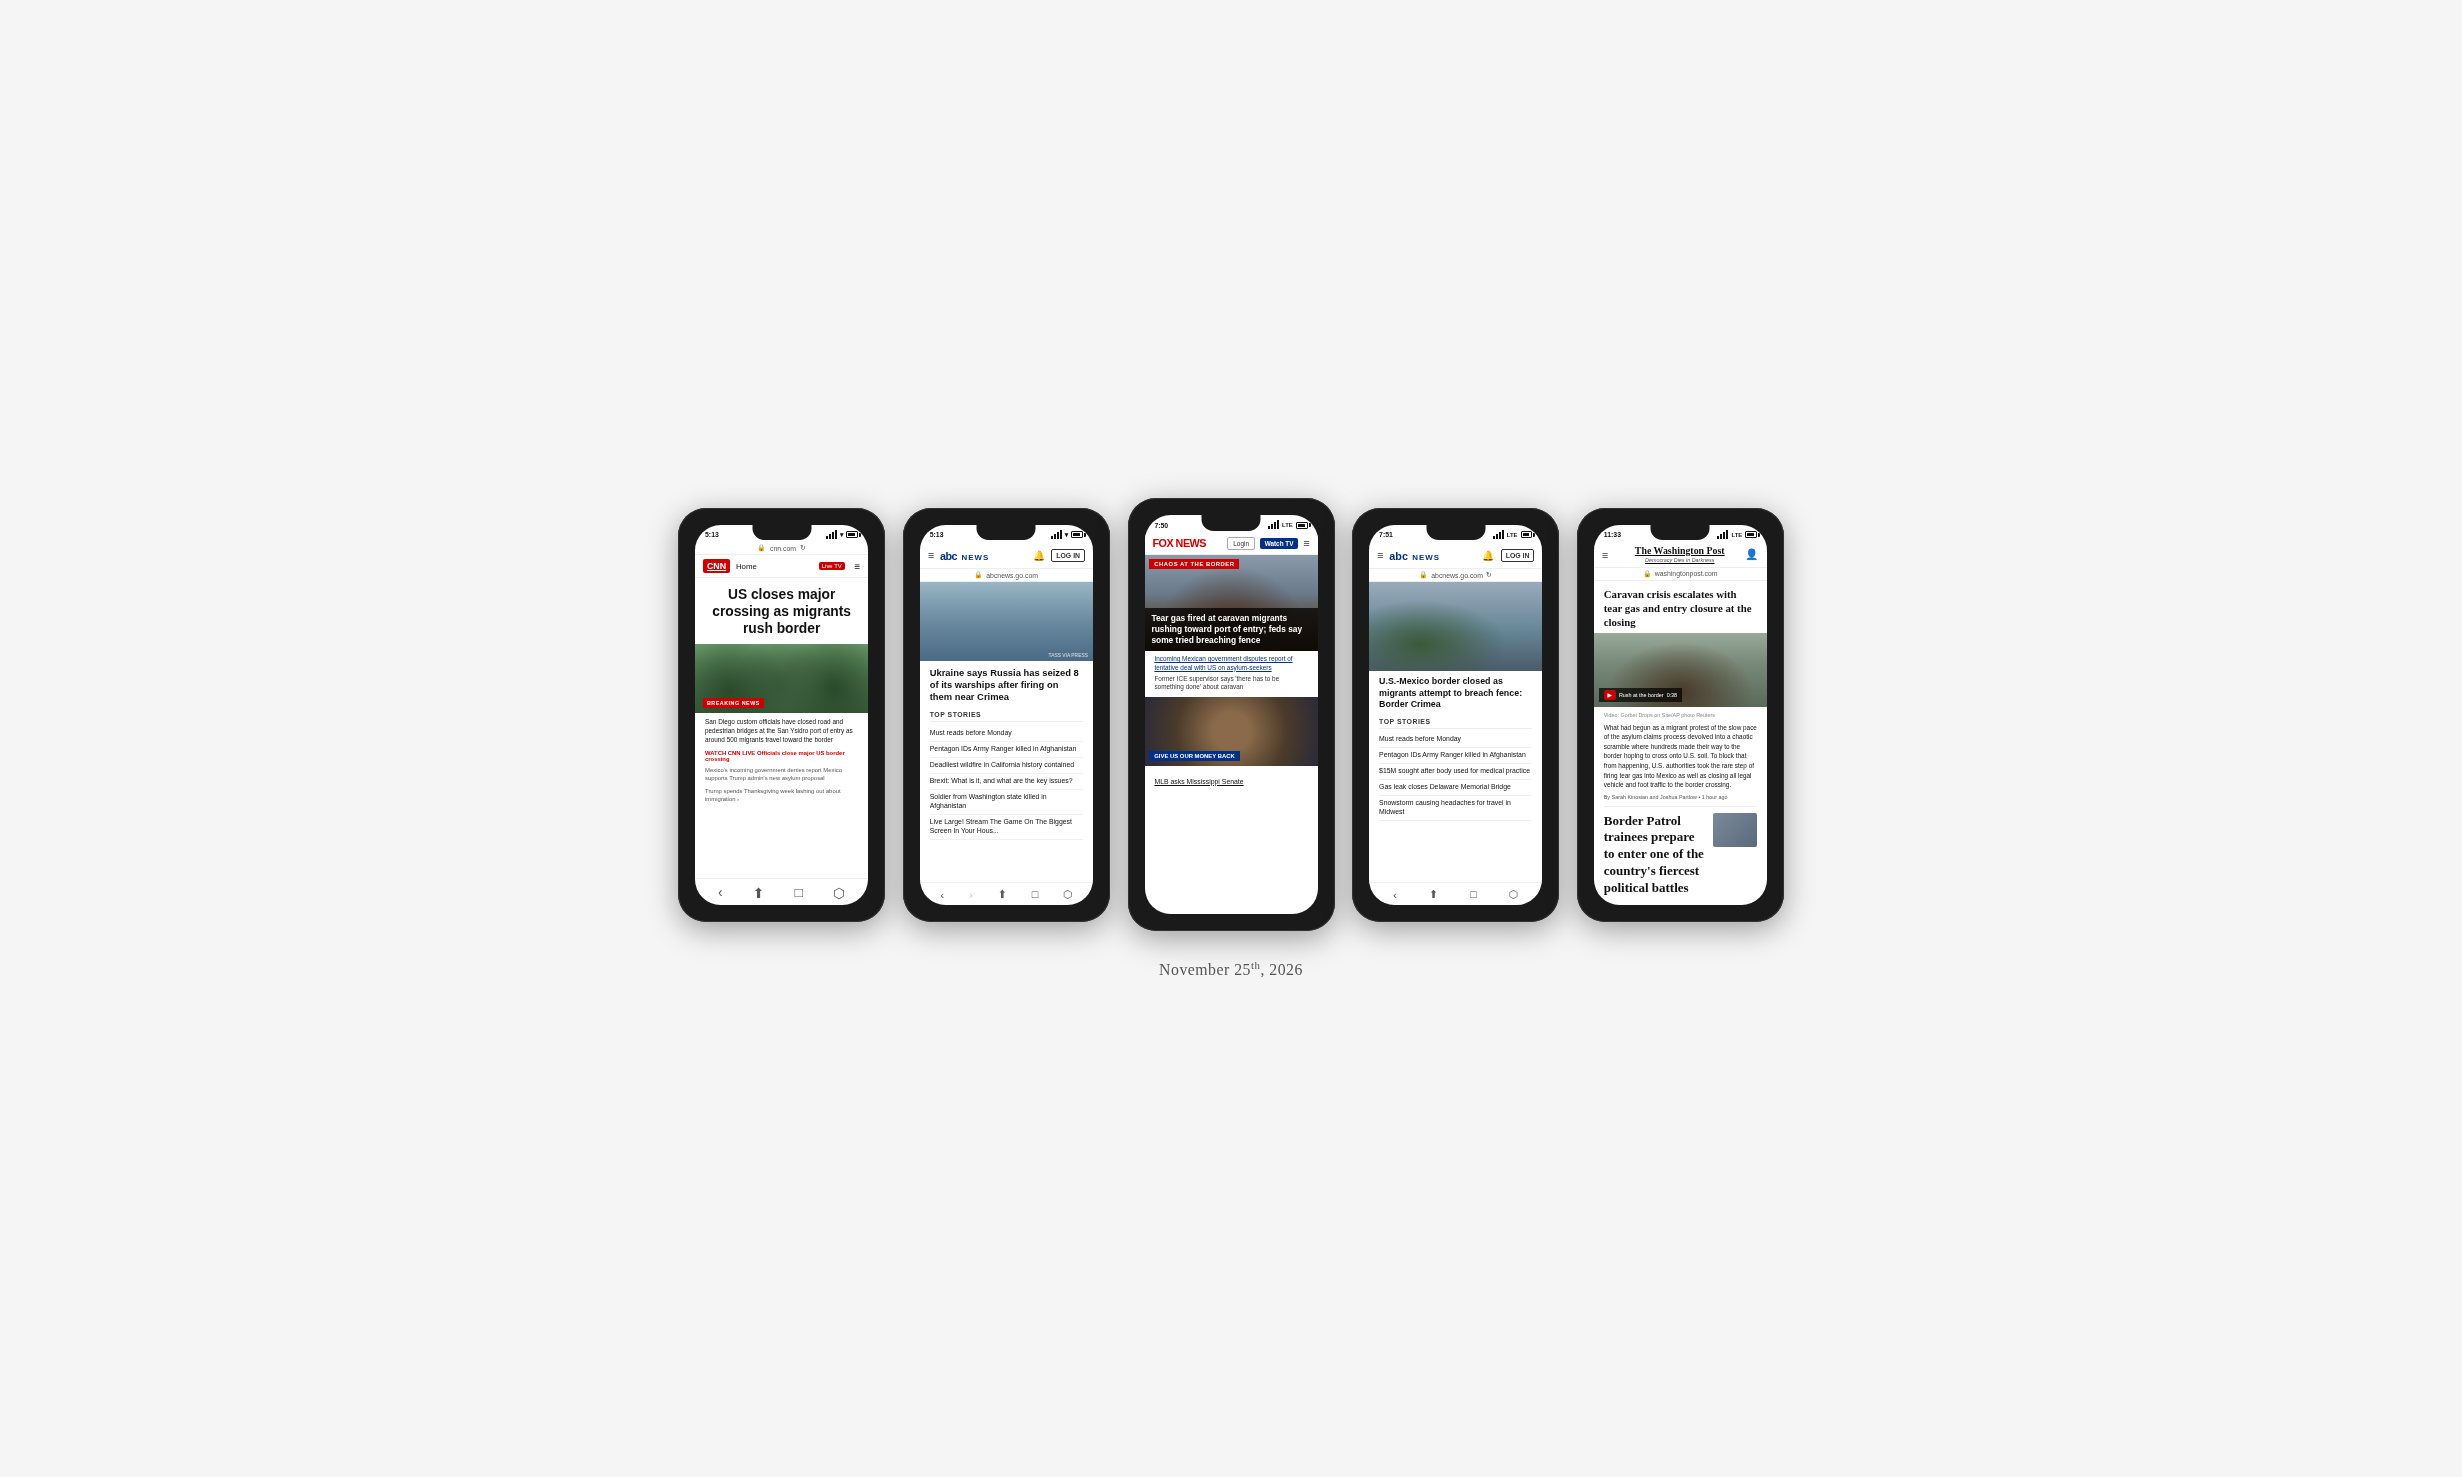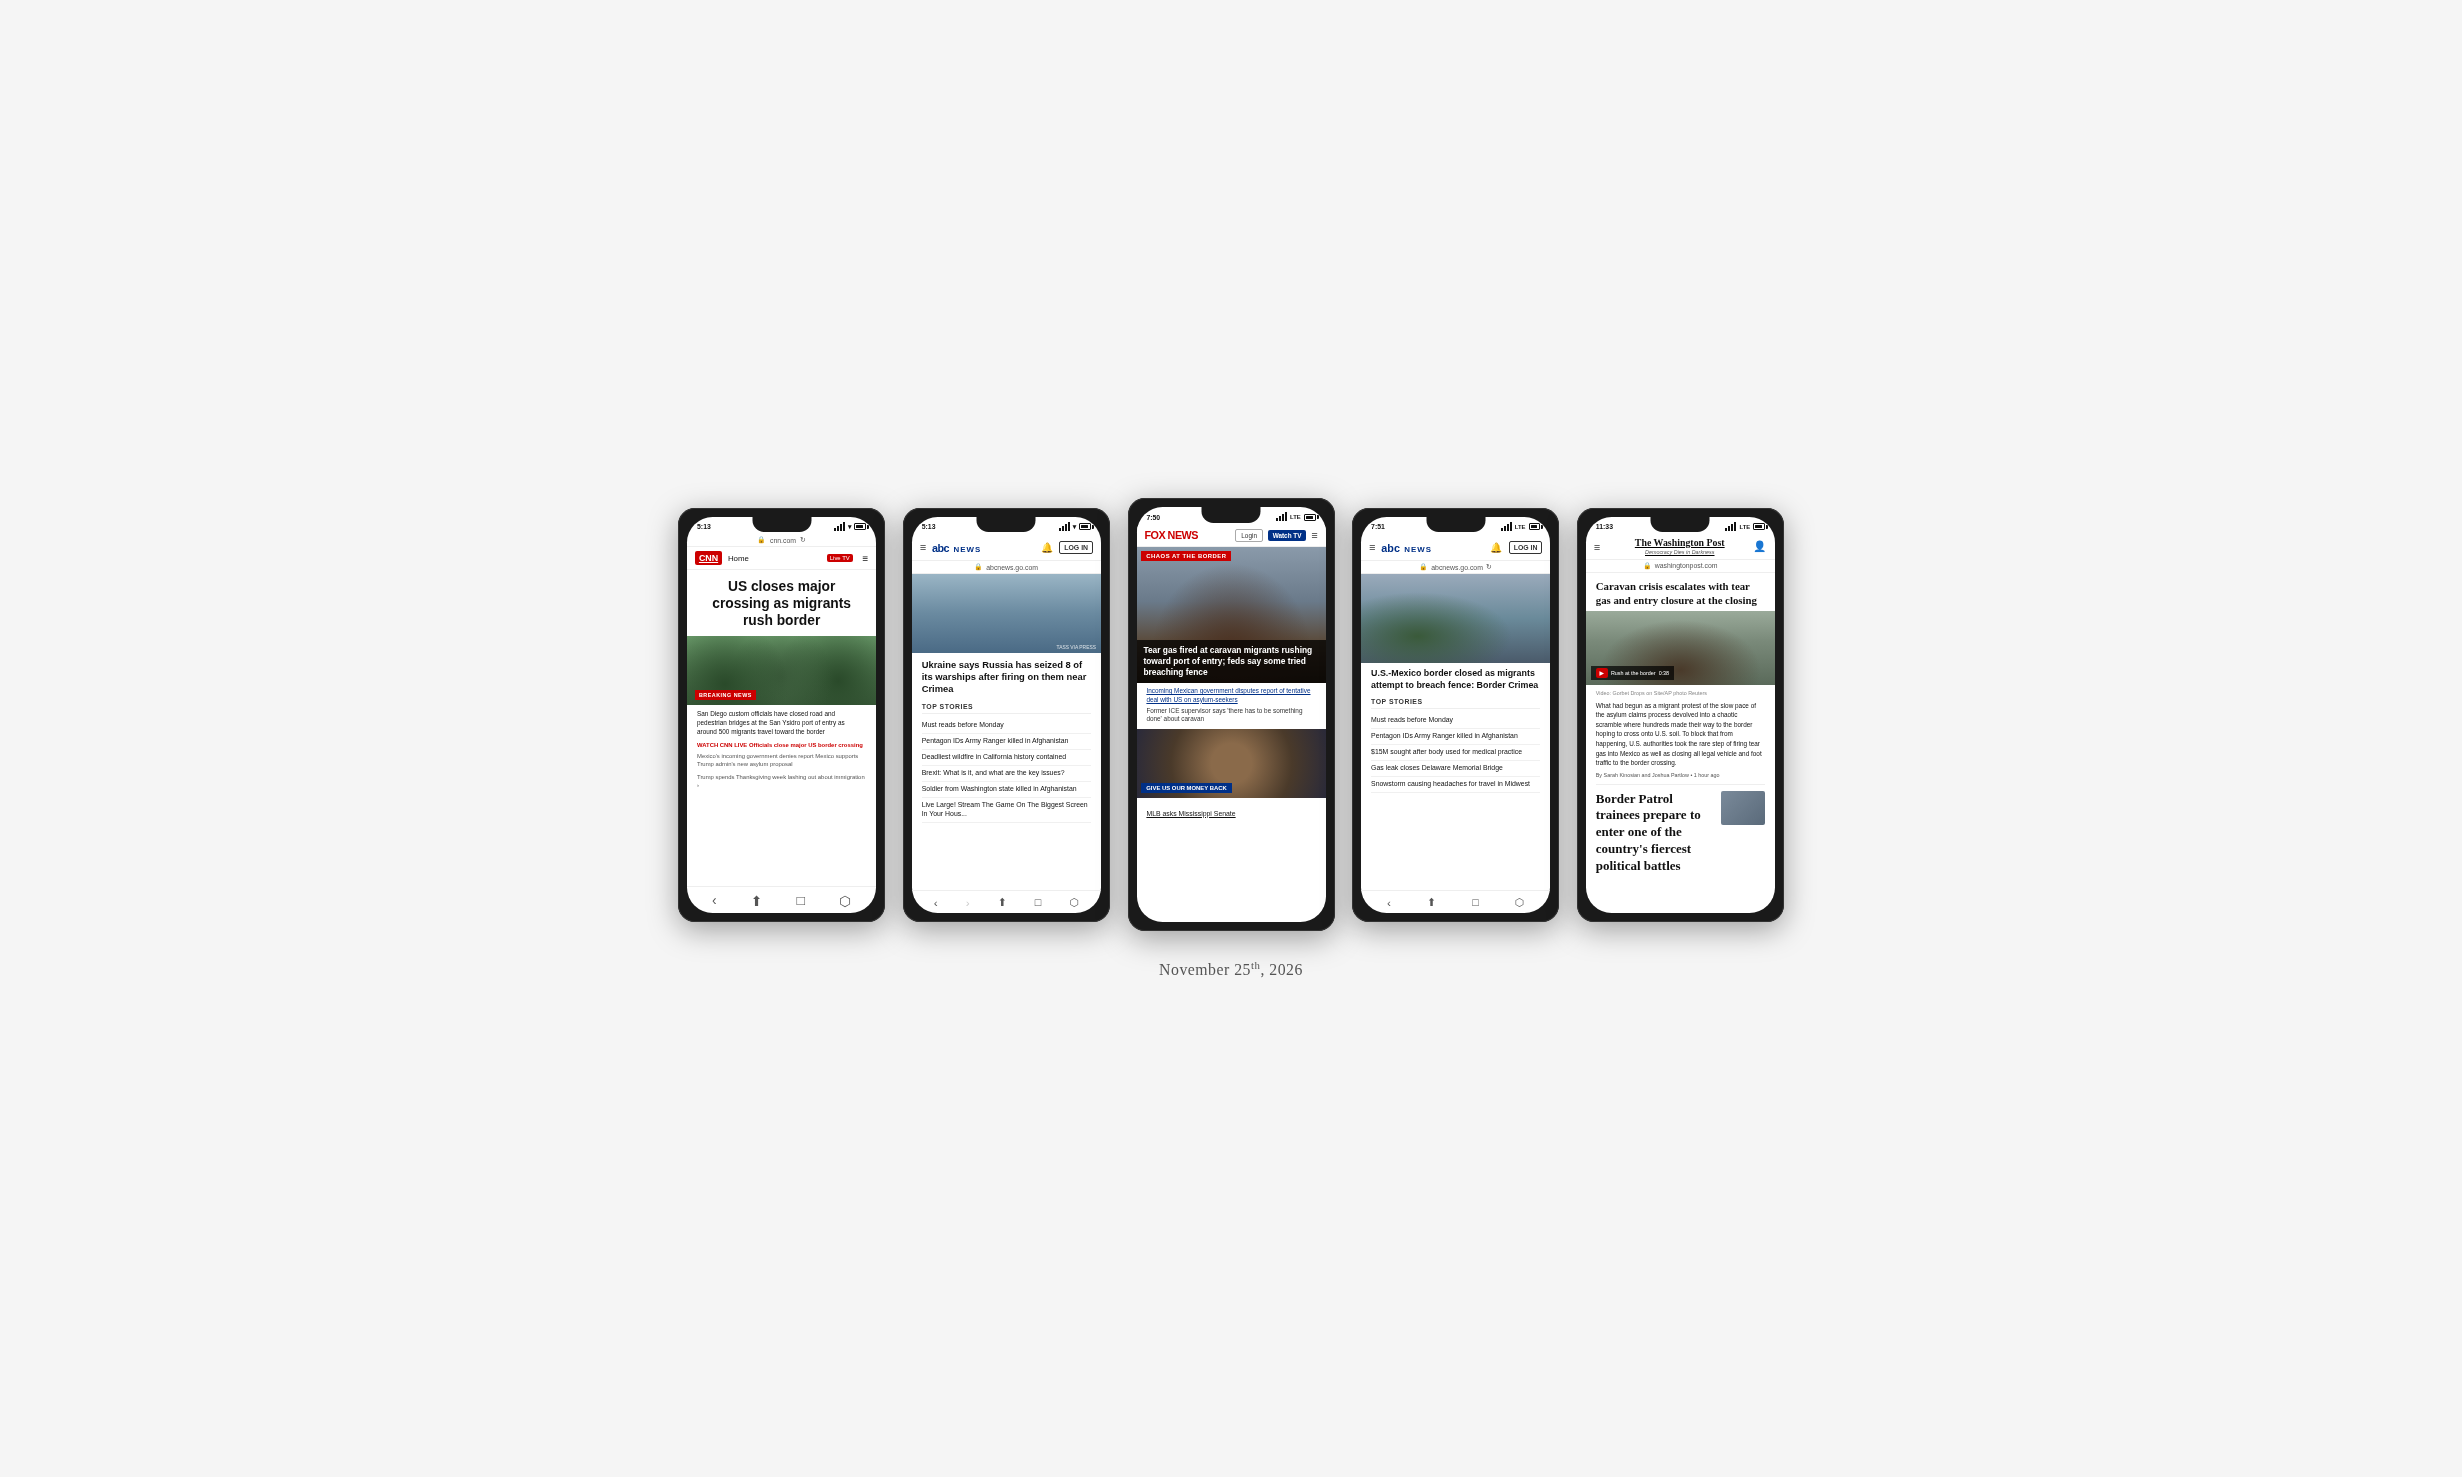--- a/index.html
+++ b/index.html
@@ -21,22 +21,22 @@
       flex-wrap: nowrap;
     }
     .phone-wrapper {
       position: relative;
     }
     
     .phone {
       width: 207px;
       height: 414px;
       background: #1a1a1a;
-      border-radius: 17px;
-      padding: 9px;
+      border-radius: 28px;
+      padding: 17px;
       box-shadow: 0 7.9px 29.6px rgba(0,0,0,0.35), inset 0 0 0 1px #333;
       position: relative;
     }
     .phone-screen {
       width: 100%;
       height: 100%;
       background: #fff;
       border-radius: 25.6px;
       overflow: hidden;
       position: relative;
@@ -330,21 +330,21 @@
       text-transform: uppercase;
       letter-spacing: -0.5px;
     }
     .fox-logo span { color: #cc0000; }
     .fox-nav-right { margin-left: auto; display: flex; align-items: center; gap: 4.9px; }
     .fox-login-btn { font-size: 6.4px; color: #333; border: 1px solid #aaa; padding: 2px 4.9px; border-radius: 2px; }
     .fox-watch-btn { background: #003087; color: #fff; font-size: 6.4px; padding: 2px 4.9px; border-radius: 2px; font-weight: 600; }
     .fox-menu { font-size: 10.8px; color: #333; }
     .fox-main-image {
       width: 100%;
-      height: 136px;
+      height: 96px;
       background: linear-gradient(135deg, #8a5a3a 0%, #6a4a2a 30%, #9a7a5a 60%, #7a5a3a 100%);
       position: relative;
       flex-shrink: 0;
       overflow: hidden;
     }
     .fox-image-scene {
       position: absolute;
       inset: 0;
       background:
         radial-gradient(ellipse at 50% 80%, #4a3020 0%, transparent 60%),

